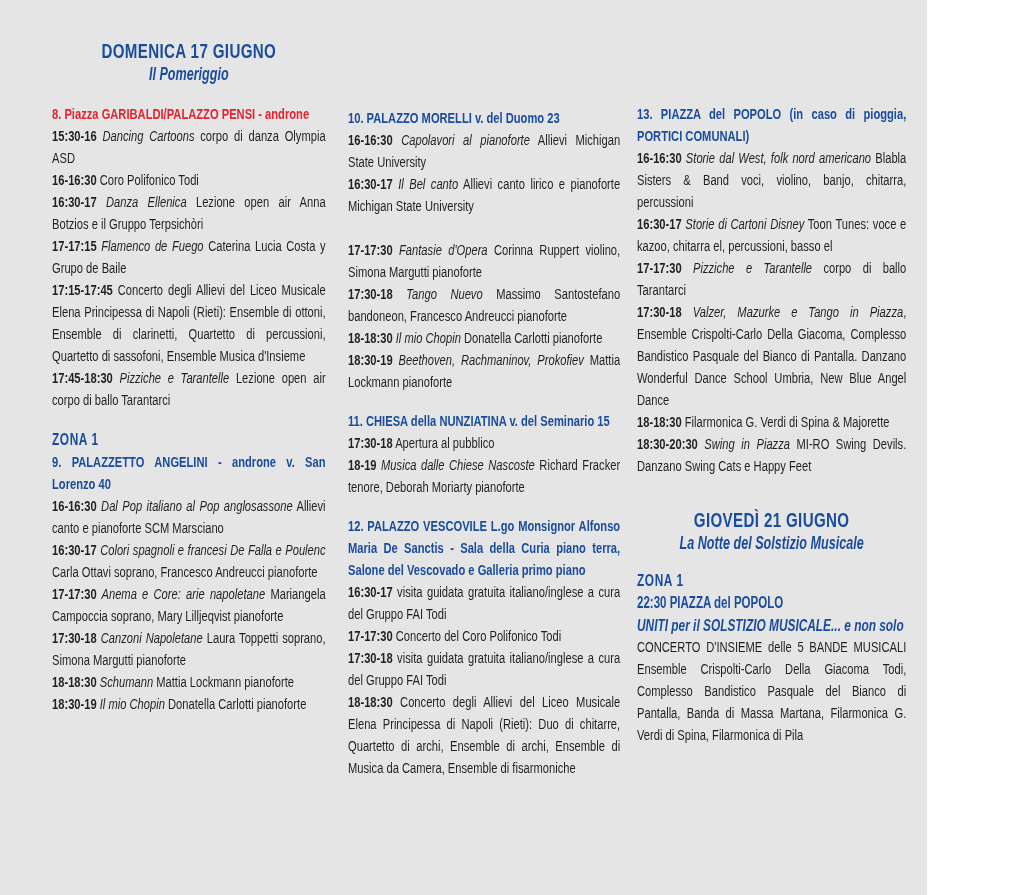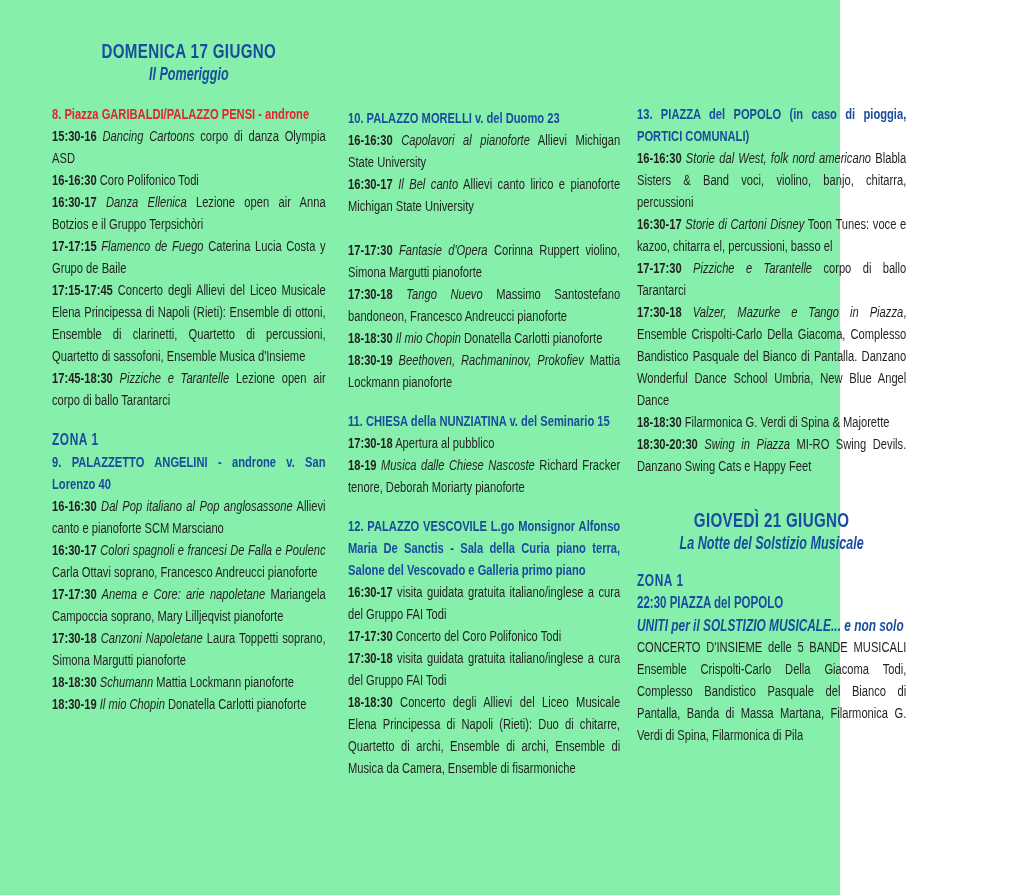--- a/index.html
+++ b/index.html
@@ -3,21 +3,21 @@
 <meta charset="utf-8">
 <style>
   :root{
     --blue:#1a4c9d;
     --red:#e3232e;
     --ink:#231f20;
   }
   html,body{margin:0;padding:0;background:#ffffff;}
   body{width:1024px;height:895px;overflow:hidden;
        font-family:"Liberation Sans",sans-serif;color:var(--ink);}
-  .page{position:relative;width:840px;height:895px;background:#86efac;}
+  .page{position:relative;width:927px;height:895px;background:#e5e5e5;}
 
   
   .col{position:absolute;transform:scaleX(0.72);transform-origin:0 0;
        font-size:15.5px;line-height:22px;}
   #col-0{left:52px;top:38px;width:380px;}
   #col-1{left:348px;top:107px;width:378px;}
   #col-2{left:637px;top:103px;width:374px;}
 
   .day-header{text-align:center;}
   .day-header.gap-above{margin-top:30px;}

